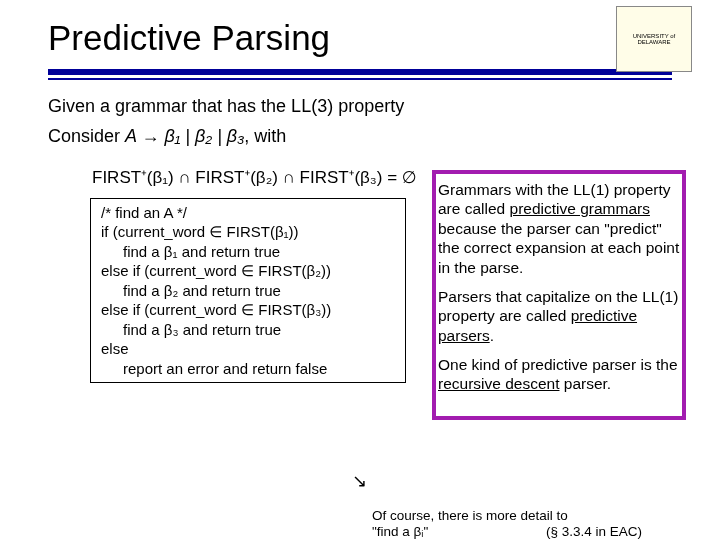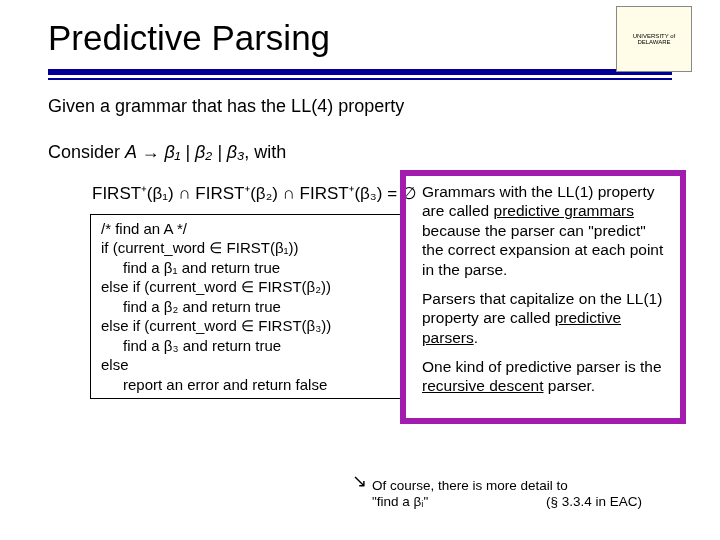--- a/index.html
+++ b/index.html
@@ -89,32 +89,32 @@
     line-height: 1.3;
     font-family: "Comic Sans MS", cursive, sans-serif;
   }
   .codebox .l1 { padding-left: 0; }
   .codebox .l2 { padding-left: 22px; }
   .sidebox {
     position: absolute;
     top: 170px;
     right: 34px;
     width: 242px;
-    border: 6px solid #a21caf;
-    padding: 6px 16px;
+    border: 4px solid #a21caf;
+    padding: 6px 2px;
     font-size: 15.5px;
     line-height: 1.25;
   }
   .sidebox p { margin: 0 0 10px 0; }
   .sidebox p:last-child { margin-bottom: 16px; }
   .ud { text-decoration: underline; }
   .note {
     position: absolute;
     left: 372px;
-    top: 478px;
+    top: 508px;
     font-size: 13.5px;
     width: 270px;
     line-height: 1.15;
   }
   .arrow {
     position: absolute;
     left: 352px;
     top: 470px;
     font-size: 18px;
   }
@@ -128,24 +128,24 @@
     <span>UNIVERSITY of DELAWARE</span>
   </div>
 
   <h1 class="title">Predictive Parsing</h1>
   <div class="title-underline">
     <span class="thick"></span>
     <span class="thin"></span>
   </div>
 
   <div class="content">
-    <div><span>Given a grammar that has the LL(4) property</span> </div>
+    <div><span>Given a grammar that has the LL(3) property</span> </div>
 
 
-    <div style="margin-top:22px">
+    <div style="margin-top:6px">
       <span>Consider </span><span class="ital">A → β₁ | β₂ | β₃</span><span>, with</span>
     </div>
 
     <div class="indent" style="margin-top:18px">FIRST⁺(β₁) ∩ FIRST⁺(β₂) ∩ FIRST⁺(β₃) = ∅</div>
 
     <div class="codebox">
       <div class="l1">/* find an A */</div>
       <div class="l1">if (current_word ∈ FIRST(β₁))</div>
       <div class="l2">find a β₁ and return true</div>
       <div class="l1">else if (current_word ∈ FIRST(β₂))</div>

